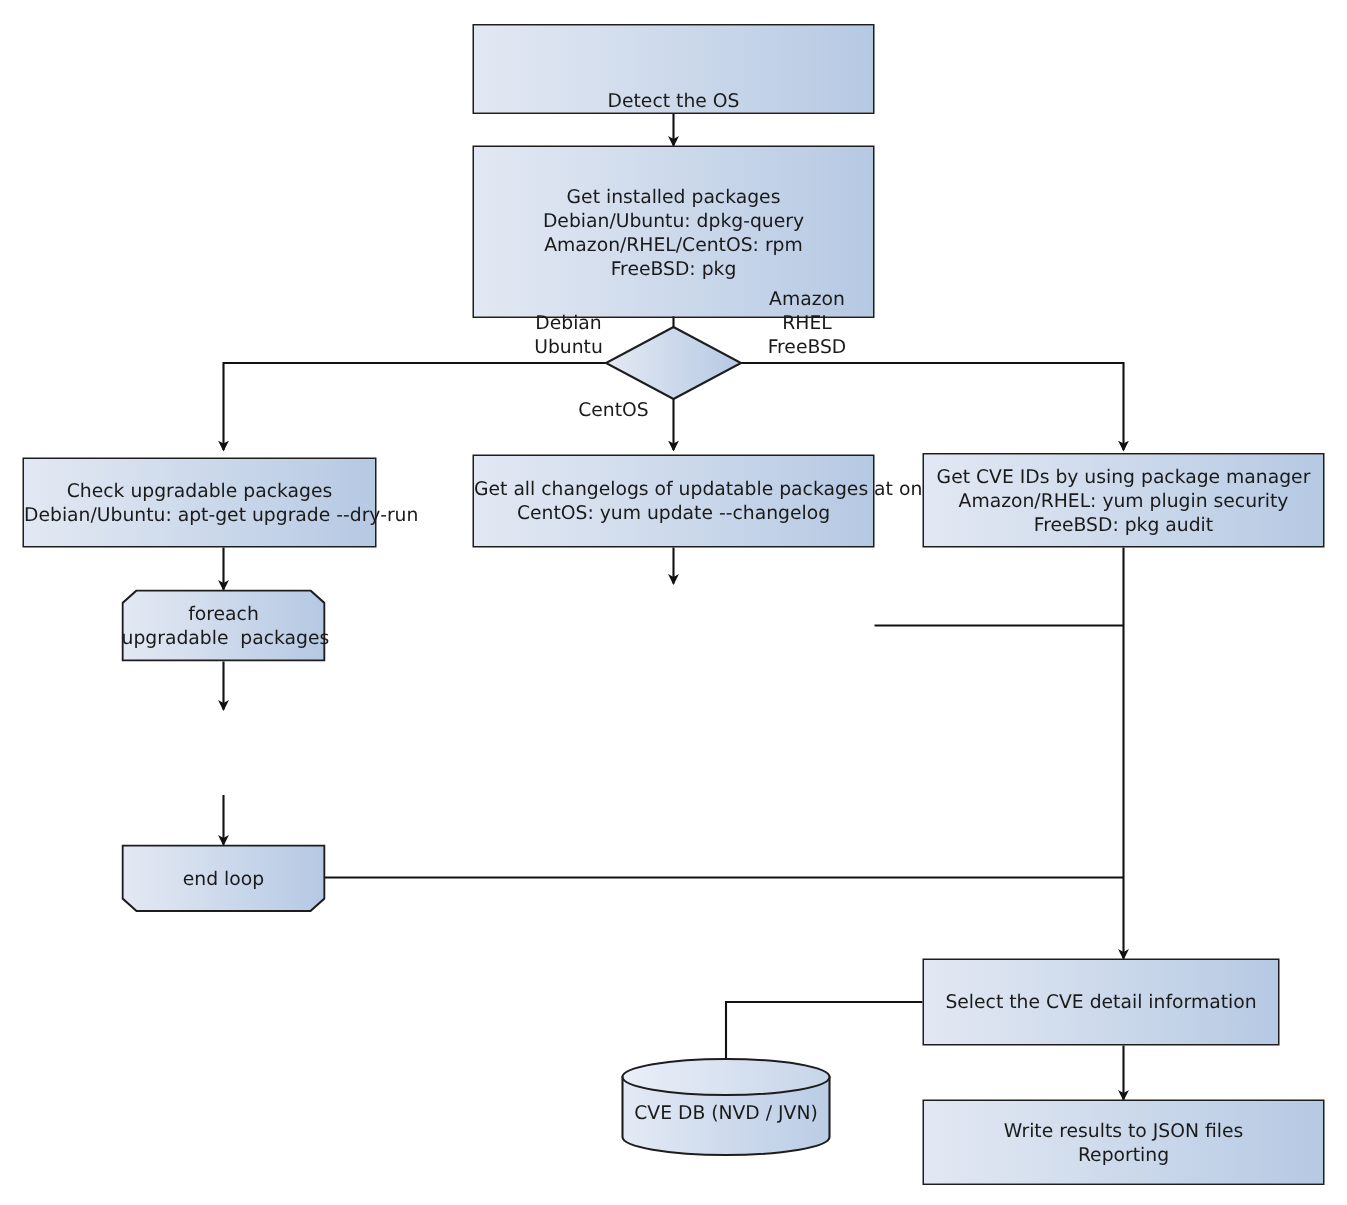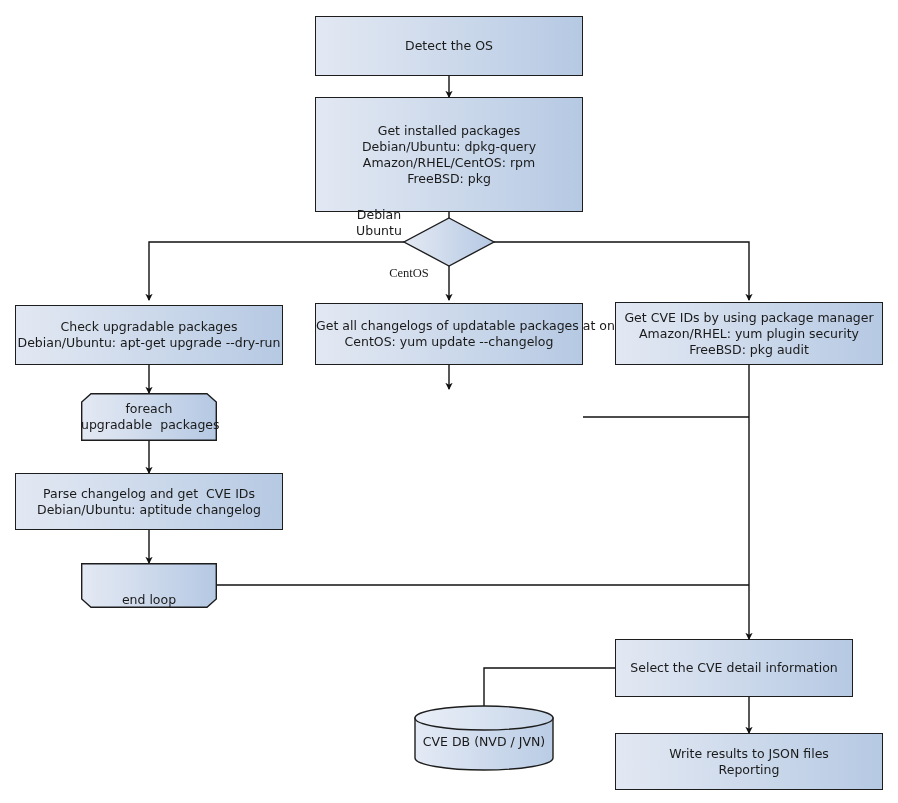--- a/index.html
+++ b/index.html
@@ -122,38 +122,41 @@
       <path d="M 216 585 L 749 585"></path>
 
       <path d="M 615 668 L 484 668 L 484 711"></path>
 
       <path d="M 749 697 L 749 733" marker-end="url(#arrow)"></path>
     </g>
 
     <polygon points="449,218 494,242 449,266 404,242" fill="url(#nodeGrad)" stroke="#1d1d1d" stroke-width="1.4"></polygon>
   </svg>
 
-  <div class="node proc" style="left:315px; top:16px; width:268px; height:60px;">
+  <div class="node proc" style="left:315px; top:16px; width:268px; height:60px;align-items:flex-end;">
     <span class="txt">Detect the OS</span>
   </div>
 
   <div class="node proc" style="left:315px; top:97px; width:268px; height:115px;">
     <span class="txt">Get installed packages
 Debian/Ubuntu: dpkg-query
 Amazon/RHEL/CentOS: rpm
 FreeBSD: pkg</span>
   </div>
 
   <div class="edge-label" style="left:334px; top:207px; width:90px;">Debian
 Ubuntu</div>
 
-
-  <div class="edge-label" style="left:374px; top:265px; width:70px;font-family:Liberation Serif, serif;">CentOS</div>
-
-  <div class="node proc" style="left:15px; top:305px; width:268px; height:60px;">
+  <div class="edge-label" style="left:488px; top:191px; width:100px;">Amazon
+RHEL
+FreeBSD</div>
+
+  <div class="edge-label" style="left:374px; top:265px; width:70px;">CentOS</div>
+
+  <div class="node proc" style="left:15px; top:305px; width:236px; height:60px;">
     <span class="txt">Check upgradable packages
 Debian/Ubuntu: apt-get upgrade --dry-run</span>
   </div>
 
   <div class="node proc" style="left:315px; top:303px; width:268px; height:62px;">
     <span class="txt">Get all changelogs of updatable packages at once
 CentOS: yum update --changelog</span>
   </div>
 
   <div class="node proc" style="left:615px; top:302px; width:268px; height:63px;">
@@ -164,26 +167,22 @@
 
   <div class="node loopstart" style="left:81px; top:393px; width:136px; height:48px;">
     <svg class="shape" viewBox="0 0 136 48" preserveAspectRatio="none">
       <polygon points="10,0.7 126,0.7 135.3,9 135.3,47.3 0.7,47.3 0.7,9" fill="url(#nodeGrad)" stroke="#1d1d1d" stroke-width="1.4"></polygon>
     </svg>
     <span class="txt">foreach
 upgradable  packages</span>
   </div>
 
 
-  <div class="node proc" style="left:15px; top:473px; width:268px; height:57px;">
-    <span class="txt">Parse changelog and get  CVE IDs
-Debian/Ubuntu: aptitude changelog</span>
-  </div>
-
-  <div class="node loopend" style="left:81px; top:563px; width:136px; height:45px;align-items:flex-end;">
+
+  <div class="node loopend" style="left:81px; top:563px; width:136px; height:45px;">
     <svg class="shape" viewBox="0 0 136 45" preserveAspectRatio="none">
       <polygon points="0.7,0.7 135.3,0.7 135.3,36 126,44.3 10,44.3 0.7,36" fill="url(#nodeGrad)" stroke="#1d1d1d" stroke-width="1.4"></polygon>
     </svg>
     <span class="txt">end loop</span>
   </div>
 
   <div class="node proc" style="left:615px; top:639px; width:238px; height:58px;">
     <span class="txt">Select the CVE detail information</span>
   </div>
 

